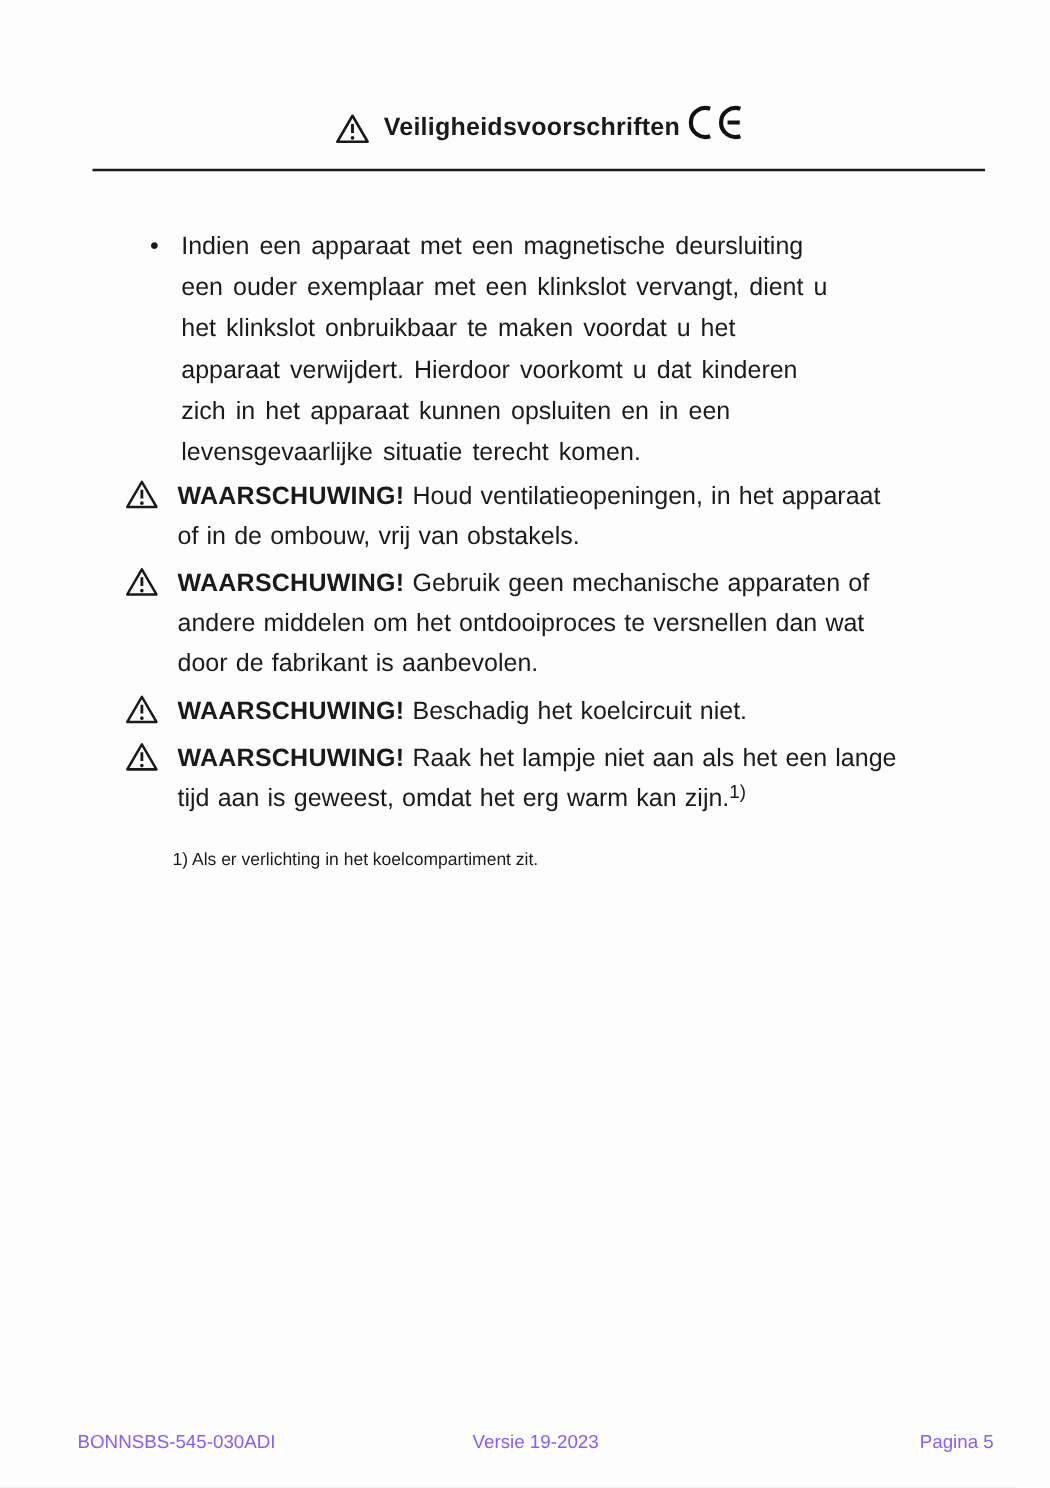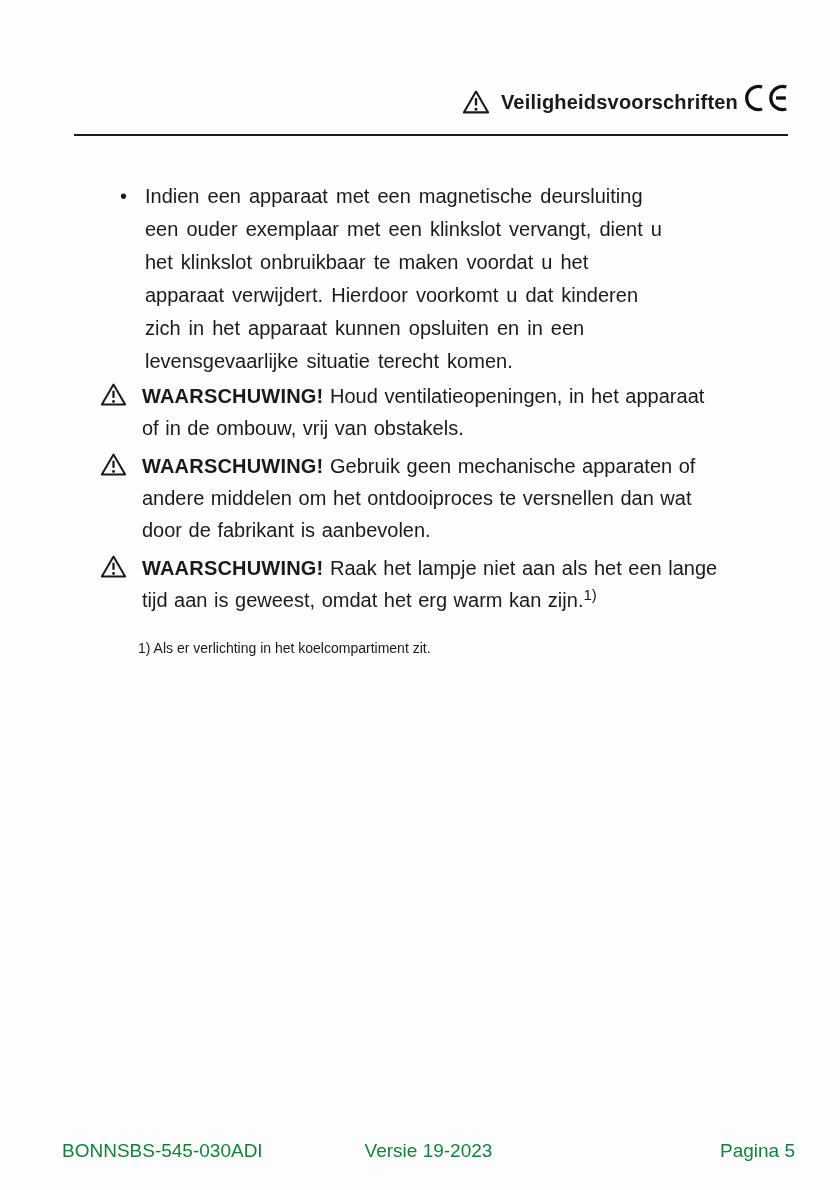--- a/index.html
+++ b/index.html
@@ -17,21 +17,21 @@
     color: #1a1a1a;
     overflow: hidden;
     box-sizing: border-box;
   }
 
   
   .doc-header {
     margin: 86px 50px 16px 74px;
     display: flex;
     align-items: center;
-    justify-content: flex-end;
+    justify-content: center;
   }
   .header-left {
     display: flex;
     align-items: center;
     gap: 11px;
   }
   .header-left h1 {
     margin: 0;
     font-size: 20px;
     font-weight: bold;
@@ -106,22 +106,22 @@
   }
 
   
   footer {
     position: absolute;
     left: 62px;
     right: 45px;
     bottom: 28px;
     display: grid;
     grid-template-columns: 1fr 1fr 1fr;
-    font-size: 19px;
-    color: #15803d;
+    font-size: 15px;
+    color: #8b5cf6;
   }
   footer .f-left   { text-align: left; }
   footer .f-center { text-align: center; }
   footer .f-right  { text-align: right; }
 </style>
 </head>
 <body>
 
 <div class="page">
 
@@ -169,20 +169,30 @@
       <span class="warn-icon-sm">
         <svg viewBox="0 0 32 30" width="27" height="25">
           <path d="M16 3 L30 27 H2 Z" fill="none" stroke="#1a1a1a" stroke-width="2.4" stroke-linejoin="round"></path>
           <line x1="16" y1="10.5" x2="16" y2="19" stroke="#1a1a1a" stroke-width="2.7"></line>
           <circle cx="16" cy="23.4" r="1.7" fill="#1a1a1a"></circle>
         </svg>
       </span>
       <p><strong>WAARSCHUWING!</strong> <span>Gebruik geen mechanische apparaten of andere middelen om het ontdooiproces te versnellen dan wat door de fabrikant is aanbevolen.</span></p>
     </div>
 
+    <div class="warning-item">
+      <span class="warn-icon-sm">
+        <svg viewBox="0 0 32 30" width="27" height="25">
+          <path d="M16 3 L30 27 H2 Z" fill="none" stroke="#1a1a1a" stroke-width="2.4" stroke-linejoin="round"></path>
+          <line x1="16" y1="10.5" x2="16" y2="19" stroke="#1a1a1a" stroke-width="2.7"></line>
+          <circle cx="16" cy="23.4" r="1.7" fill="#1a1a1a"></circle>
+        </svg>
+      </span>
+      <p><strong>WAARSCHUWING!</strong> <span>Beschadig het koelcircuit niet.</span></p>
+    </div>
 
 
     <div class="warning-item">
       <span class="warn-icon-sm">
         <svg viewBox="0 0 32 30" width="27" height="25">
           <path d="M16 3 L30 27 H2 Z" fill="none" stroke="#1a1a1a" stroke-width="2.4" stroke-linejoin="round"></path>
           <line x1="16" y1="10.5" x2="16" y2="19" stroke="#1a1a1a" stroke-width="2.7"></line>
           <circle cx="16" cy="23.4" r="1.7" fill="#1a1a1a"></circle>
         </svg>
       </span>

